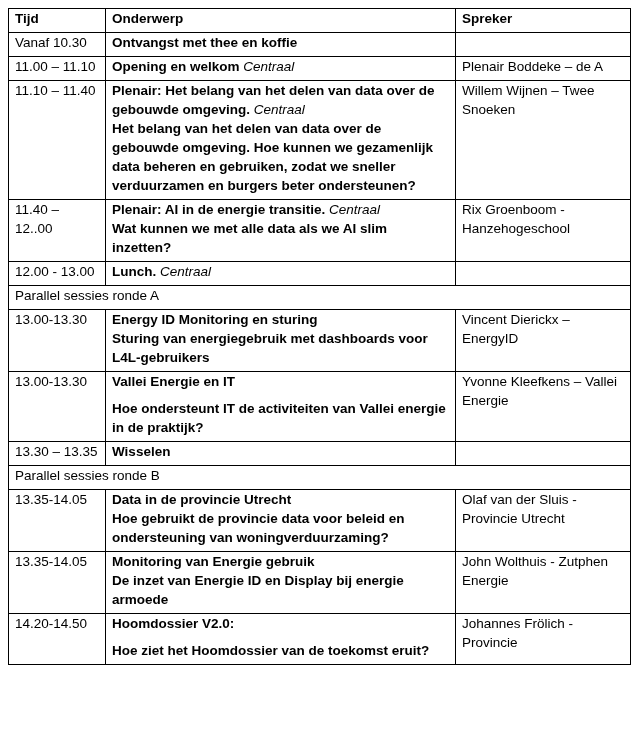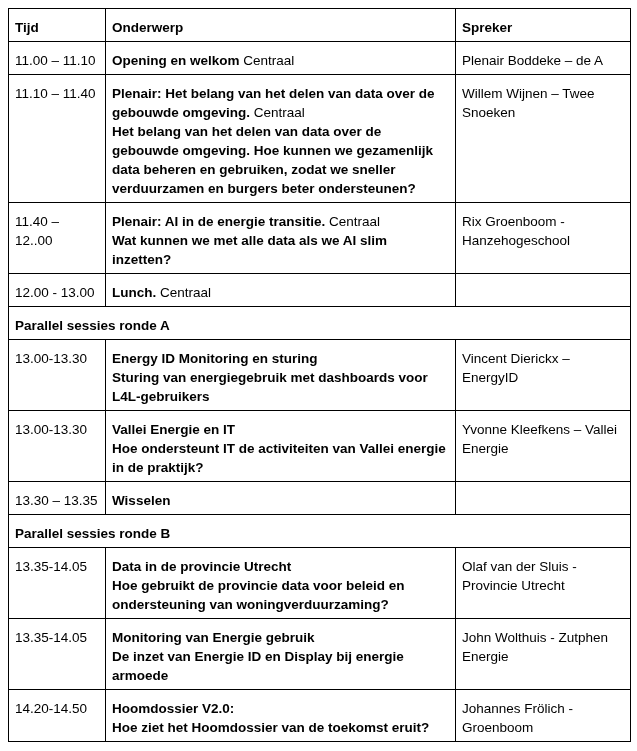--- a/index.html
+++ b/index.html
@@ -22,51 +22,58 @@
     table-layout: fixed;
     width: 622px;
   }
   col.c-tijd { width: 97px; }
   col.c-onderwerp { width: 350px; }
   col.c-spreker { width: 175px; }
   th, td {
     border: 1px solid #000000;
     vertical-align: top;
     text-align: left;
-    padding: 9px 6px 4px 6px;
+    padding: 0 6px 4px 6px;
   }
   th { font-weight: 700; }
   td.tijd {
     white-space: pre;
     padding-right: 2px;
   }
   .b { font-weight: 700; }
-  .i { }
+  .i { font-style: italic; }
   .desc { margin: 0; font-weight: bold; }
-  .desc.gap { }
-  td.section-cell { font-weight: 700; }
+  .desc.gap { margin-top: 8px; }
+  td.section-cell { font-weight: 400; }
 </style>
 </head>
 <body>
 
 <div class="page">
   <table class="agenda">
     <colgroup>
       <col class="c-tijd">
       <col class="c-onderwerp">
       <col class="c-spreker">
     </colgroup>
     <thead>
       <tr>
         <th>Tijd</th>
         <th>Onderwerp</th>
         <th>Spreker</th>
       </tr>
     </thead>
     <tbody>
+      <tr>
+        <td class="tijd">Vanaf 10.30</td>
+        <td>
+          <span class="b">Ontvangst met thee en koffie</span>
+        </td>
+        <td></td>
+      </tr>
       <tr>
         <td class="tijd">11.00 – 11.10</td>
         <td>
           <span class="b">Opening en welkom</span>
           <span class="i">Centraal</span>
         </td>
         <td>Plenair Boddeke – de A</td>
       </tr>
       <tr>
         <td class="tijd">11.10 – 11.40</td>
@@ -139,17 +146,17 @@
           <div class="desc">De inzet van Energie ID en Display bij energie armoede</div>
         </td>
         <td>John Wolthuis - Zutphen Energie</td>
       </tr>
       <tr>
         <td class="tijd">14.20-14.50</td>
         <td>
           <span class="b">Hoomdossier V2.0:</span>
           <div class="desc gap">Hoe ziet het Hoomdossier van de toekomst eruit?</div>
         </td>
-        <td>Johannes Frölich - Groenboom</td>
+        <td>Johannes Frölich - Provincie</td>
       </tr>
     </tbody>
   </table>
 </div>
 
 </body></html>

